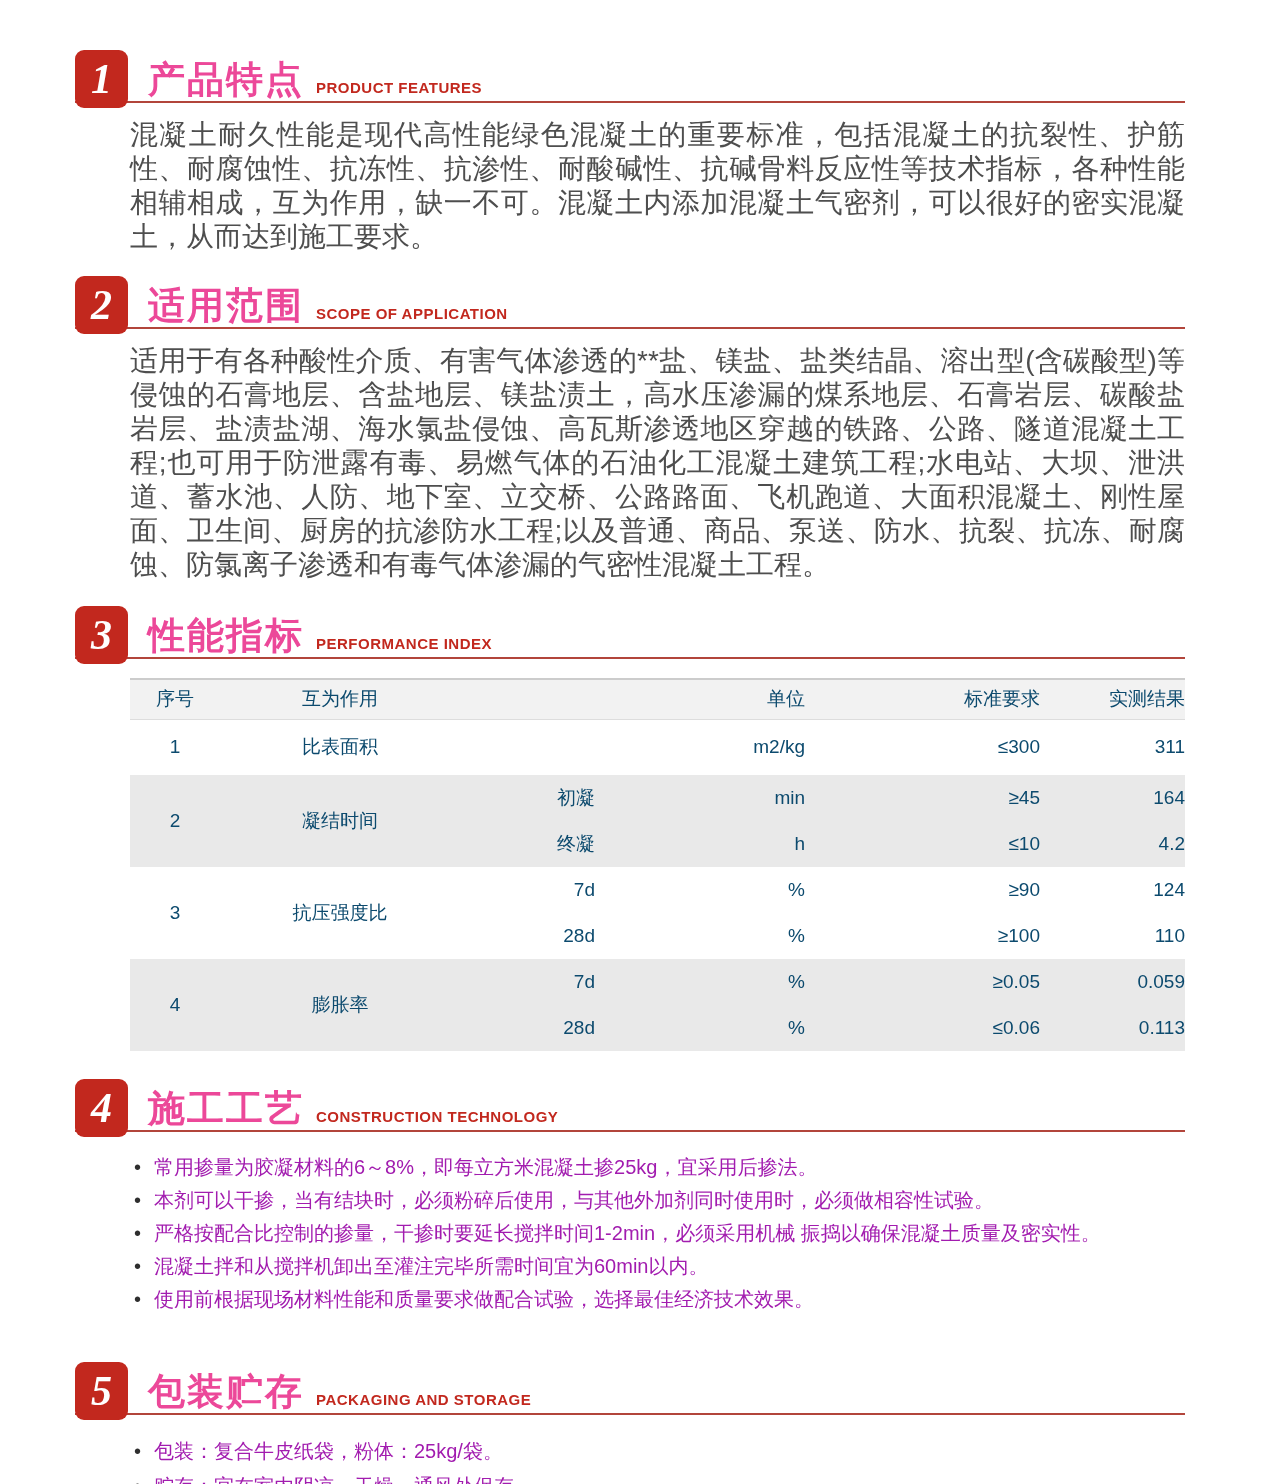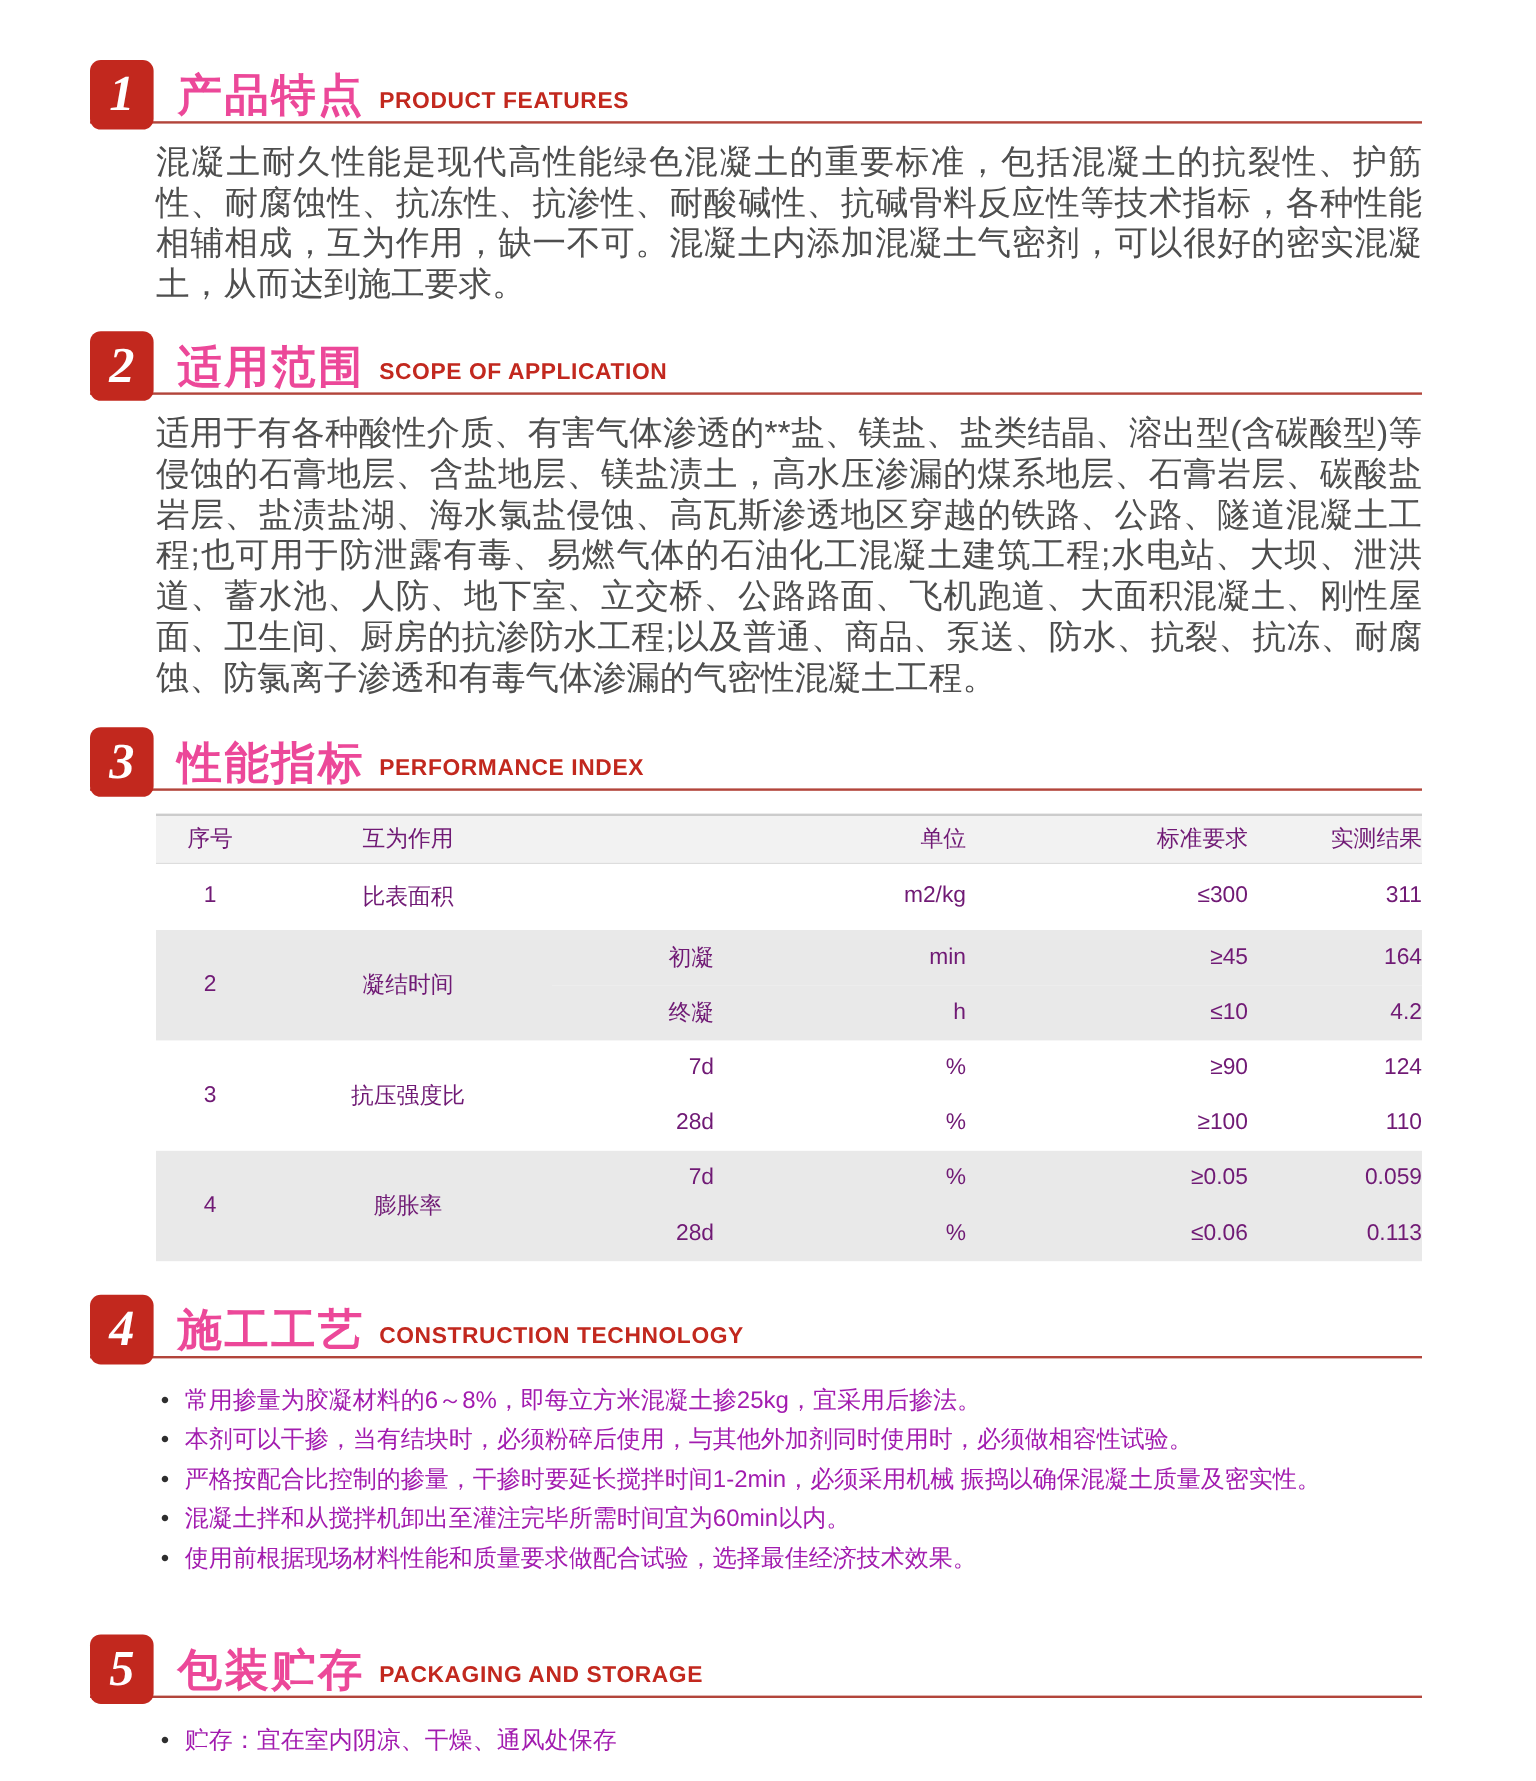--- a/index.html
+++ b/index.html
@@ -5,27 +5,27 @@
   html,body{margin:0;padding:0;background:#ffffff;}
   body{width:1280px;height:1484px;font-family:"Liberation Sans","DejaVu Sans",sans-serif;color:#4e4e4e;}
   .page{box-sizing:border-box;width:1280px;padding:48px 95px 0 75px;}
   .section{position:relative;}
   .sec-header{position:relative;display:flex;align-items:flex-end;height:60px;}
   .sec-line{position:absolute;left:0;right:0;bottom:5px;height:2px;background:#b2453b;}
   .sec-badge{position:relative;z-index:2;width:53px;height:58px;background:#c2281e;border-radius:9px;
     display:flex;align-items:center;justify-content:center;color:#ffffff;font-size:42px;font-weight:bold;
     font-style:italic;font-family:"Liberation Serif","DejaVu Serif",serif;flex-shrink:0;}
   .sec-title-zh{margin-left:20px;font-size:37px;font-weight:700;color:#ec4899;line-height:1;padding-bottom:10px;letter-spacing:2px;white-space:nowrap;}
-  .sec-title-en{margin-left:12px;font-size:19px;font-weight:700;color:#c2281e;padding-bottom:12px;letter-spacing:.5px;white-space:nowrap;}
+  .sec-title-en{margin-left:12px;font-size:15px;font-weight:700;color:#c2281e;padding-bottom:12px;letter-spacing:.5px;white-space:nowrap;}
   .sec-body{margin:10px 0 0 55px;width:1055px;font-size:28px;line-height:34px;text-align:justify;color:#4e4e4e;}
   .bullets{margin:14px 0 0 55px;width:1045px;}
   .bullet{position:relative;padding-left:24px;font-size:20px;line-height:33px;color:#a21caf;text-align:justify;}
   .bullet::before{content:"\2022";position:absolute;left:4px;top:0;color:#2e2e2e;}
   
-  .perf-table{margin:14px 0 0 55px;width:1055px;border-collapse:collapse;table-layout:fixed;font-size:19px;color:#701a75;}
+  .perf-table{margin:14px 0 0 55px;width:1055px;border-collapse:collapse;table-layout:fixed;font-size:19px;color:#0c4a6e;}
   .perf-table col.c-no{width:90px;}
   .perf-table col.c-item{width:240px;}
   .perf-table col.c-sub{width:135px;}
   .perf-table col.c-unit{width:210px;}
   .perf-table col.c-std{width:235px;}
   .perf-table col.c-res{width:145px;}
   .perf-table th,.perf-table td{font-weight:400;text-align:right;padding:0;vertical-align:middle;}
   .perf-table .center{text-align:center;}
   .perf-table thead tr{height:40px;background:#f2f2f2;border-top:2px solid #cccccc;border-bottom:1px solid #dddddd;}
   .perf-table tr.r-single{height:56px;}
@@ -168,17 +168,18 @@
   </div>
 
   <div class="section" id="s5">
     <div class="sec-header">
       <div class="sec-line"></div>
       <div class="sec-badge">5</div>
       <div class="sec-title-zh">包装贮存</div>
       <div class="sec-title-en">PACKAGING AND STORAGE</div>
     </div>
     <div class="bullets">
+      <div class="bullet">包装：复合牛皮纸袋，粉体：25kg/袋。</div>
       <div class="bullet">贮存：宜在室内阴凉、干燥、通风处保存</div>
     </div>
   </div>
 
 </div>
 
 </body></html>

